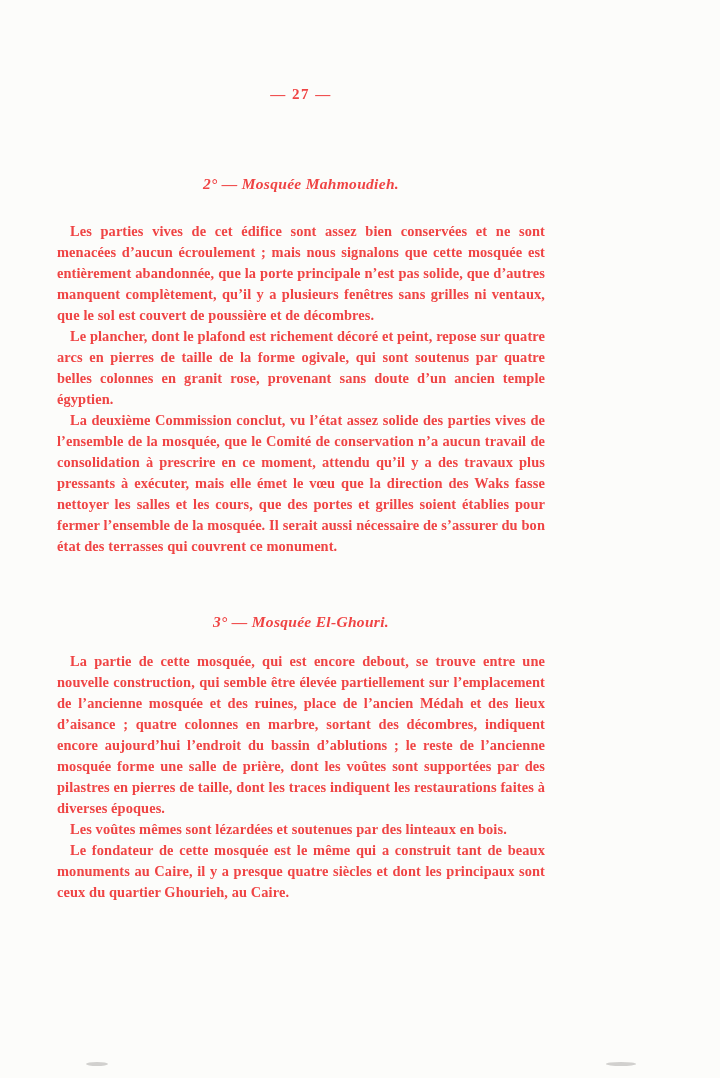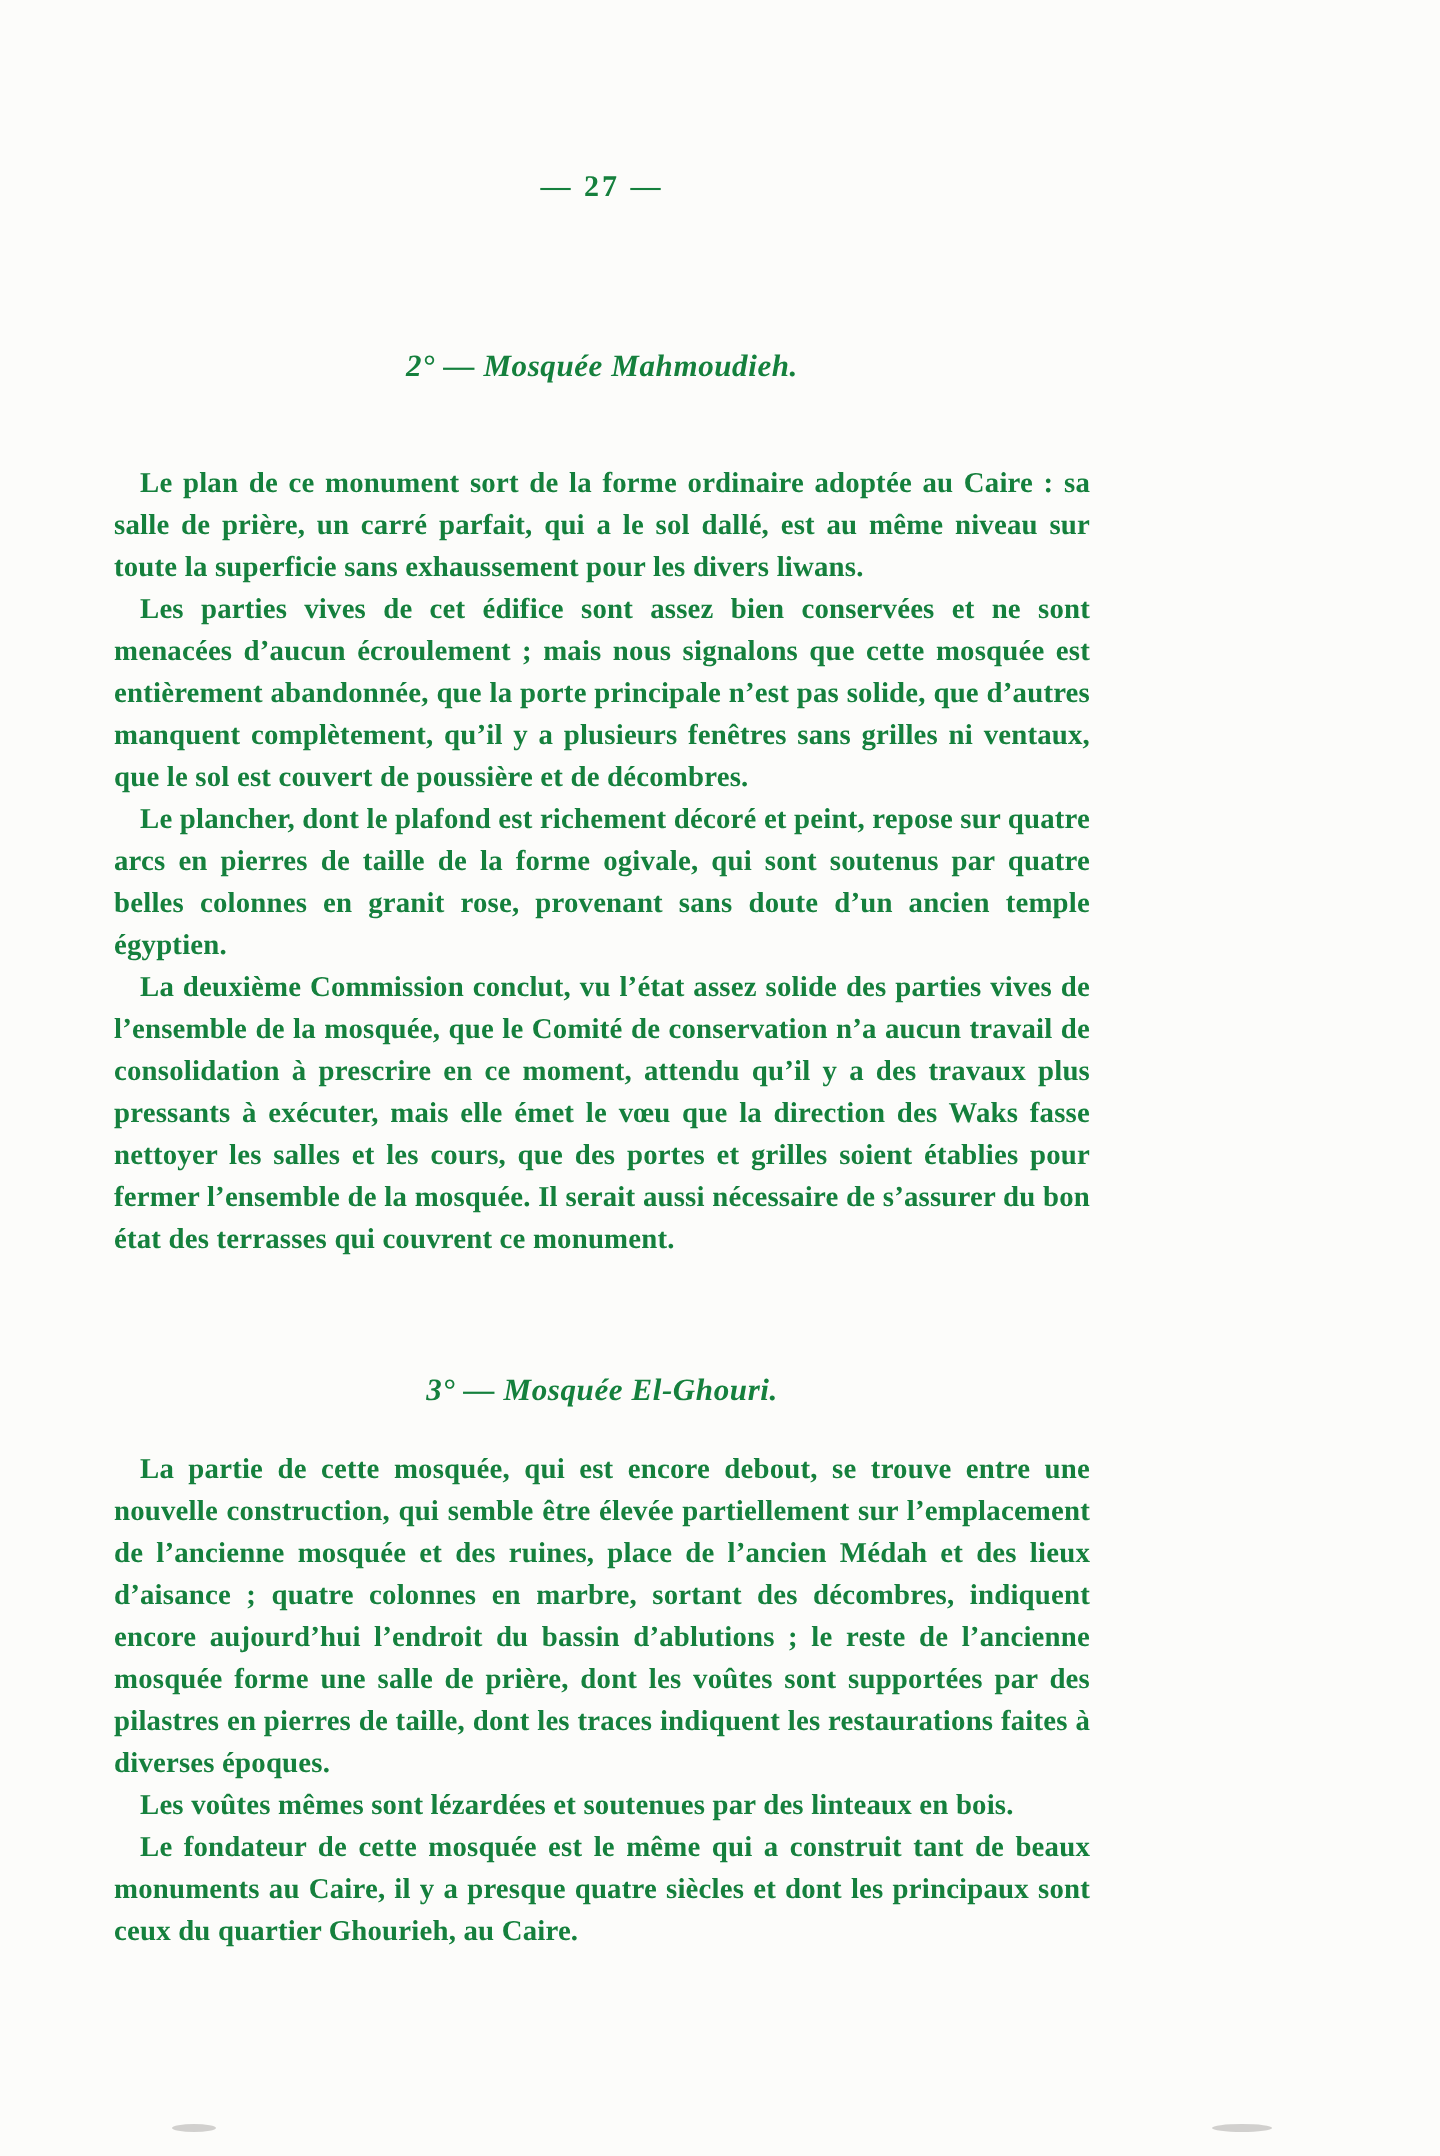--- a/index.html
+++ b/index.html
@@ -10,39 +10,39 @@
     background: #fcfcfa;
     overflow: hidden;
     font-family: "Liberation Serif", "DejaVu Serif", serif;
     -webkit-font-smoothing: antialiased;
   }
   .page {
     position: relative;
     width: 602px;
     height: 1078px;
     padding: 86px 57px 0 57px;
-    color: #15803d;
+    color: #ef4444;
   }
   .page-number {
     text-align: center;
     font-weight: 700;
     font-size: 15px;
     letter-spacing: 1.5px;
   }
   .section-heading {
     margin: 0;
     text-align: center;
     font-size: 15.5px;
     font-weight: 700;
     font-style: italic;
     letter-spacing: 0.3px;
   }
   .section-mahmoudieh .section-heading {
     margin-top: 72px;
-    margin-bottom: 39px;
+    margin-bottom: 28px;
   }
   .section-elghouri .section-heading {
     margin-top: 56px;
     margin-bottom: 20px;
   }
   .body-paragraph {
     margin: 0;
     font-size: 14.4px;
     font-weight: 700;
     line-height: 21px;
@@ -60,21 +60,20 @@
 </style>
 </head>
 <body>
 
 <div class="page">
 
   <div class="page-number">— 27 —</div>
 
   <section class="doc-section section-mahmoudieh">
     <h2 class="section-heading">2° — Mosquée Mahmoudieh.</h2>
-    <p class="body-paragraph">Le plan de ce monument sort de la forme ordinaire adoptée au Caire : sa salle de prière, un carré parfait, qui a le sol dallé, est au même niveau sur toute la superficie sans exhaussement pour les divers liwans.</p>
     <p class="body-paragraph">Les parties vives de cet édifice sont assez bien conservées et ne sont menacées d’aucun écroulement ; mais nous signalons que cette mosquée est entièrement abandonnée, que la porte principale n’est pas solide, que d’autres manquent complètement, qu’il y a plusieurs fenêtres sans grilles ni ventaux, que le sol est couvert de poussière et de décombres.</p>
     <p class="body-paragraph">Le plancher, dont le plafond est richement décoré et peint, repose sur quatre arcs en pierres de taille de la forme ogivale, qui sont soutenus par quatre belles colonnes en granit rose, provenant sans doute d’un ancien temple égyptien.</p>
     <p class="body-paragraph">La deuxième Commission conclut, vu l’état assez solide des parties vives de l’ensemble de la mosquée, que le Comité de conservation n’a aucun travail de consolidation à prescrire en ce moment, attendu qu’il y a des travaux plus pressants à exécuter, mais elle émet le vœu que la direction des Waks fasse nettoyer les salles et les cours, que des portes et grilles soient établies pour fermer l’ensemble de la mosquée. Il serait aussi nécessaire de s’assurer du bon état des terrasses qui couvrent ce monument.</p>
   </section>
 
   <section class="doc-section section-elghouri">
     <h2 class="section-heading">3° — Mosquée El-Ghouri.</h2>
     <p class="body-paragraph">La partie de cette mosquée, qui est encore debout, se trouve entre une nouvelle construction, qui semble être élevée partiellement sur l’emplacement de l’ancienne mosquée et des ruines, place de l’ancien Médah et des lieux d’aisance ; quatre colonnes en marbre, sortant des décombres, indiquent encore aujourd’hui l’endroit du bassin d’ablutions ; le reste de l’ancienne mosquée forme une salle de prière, dont les voûtes sont supportées par des pilastres en pierres de taille, dont les traces indiquent les restaurations faites à diverses époques.</p>
     <p class="body-paragraph">Les voûtes mêmes sont lézardées et soutenues par des linteaux en bois.</p>
     <p class="body-paragraph">Le fondateur de cette mosquée est le même qui a construit tant de beaux monuments au Caire, il y a presque quatre siècles et dont les principaux sont ceux du quartier Ghourieh, au Caire.</p>

